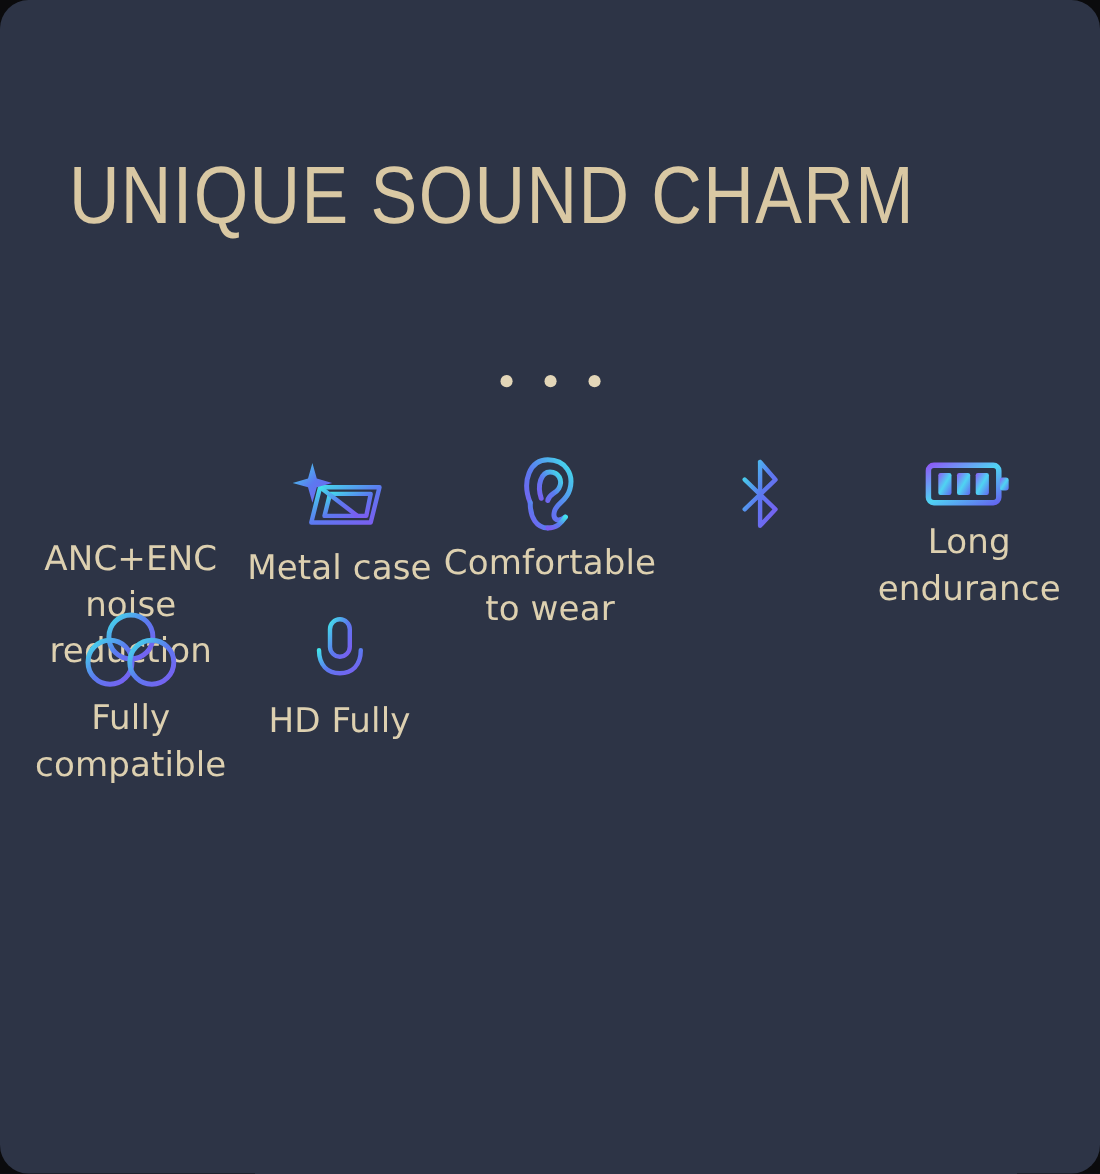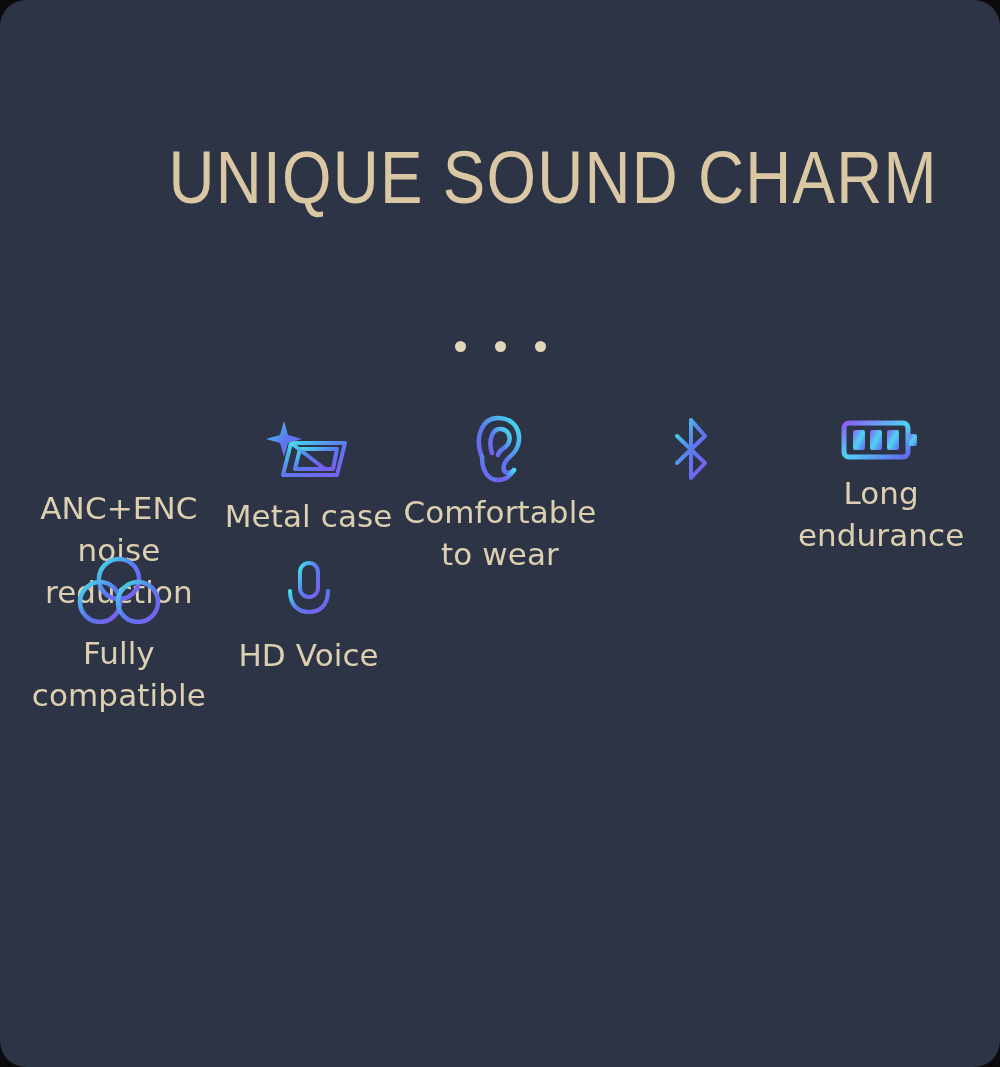--- a/index.html
+++ b/index.html
@@ -23,21 +23,21 @@
     border-radius: 26px;
     overflow: hidden;
   }
 
   
   .title-wrap {
     position: absolute;
     top: 136px;
     left: 0;
     width: 1000px;
-    text-align: right;
+    text-align: left;
   }
   .title {
     display: inline-block;
     font-family: "Liberation Sans Narrow", "Liberation Sans", sans-serif;
     font-size: 74px;
     line-height: 84px;
     letter-spacing: 1.5px;
     font-weight: 400;
     color: #d9c8a3;
     transform: scaleX(0.86);
@@ -228,18 +228,18 @@
       <div class="icon-box">
         <svg width="56" height="66" viewBox="0 0 56 66">
           <g fill="none" stroke="url(#gradPC2)" stroke-width="4" stroke-linecap="round">
             <rect x="19" y="4" width="18" height="34" rx="9"></rect>
             <path d="M9 32 C9 46 17 53 28 53 C39 53 47 46 47 32"></path>
             <line x1="28" y1="53" x2="28" y2="61"></line>
             <line x1="17" y1="61" x2="39" y2="61"></line>
           </g>
         </svg>
       </div>
-      <div class="cell-label">HD Voice</div>
+      <div class="cell-label">HD Fully</div>
     </div>
 
 
   </div>
 </div>
 
 </body></html>

